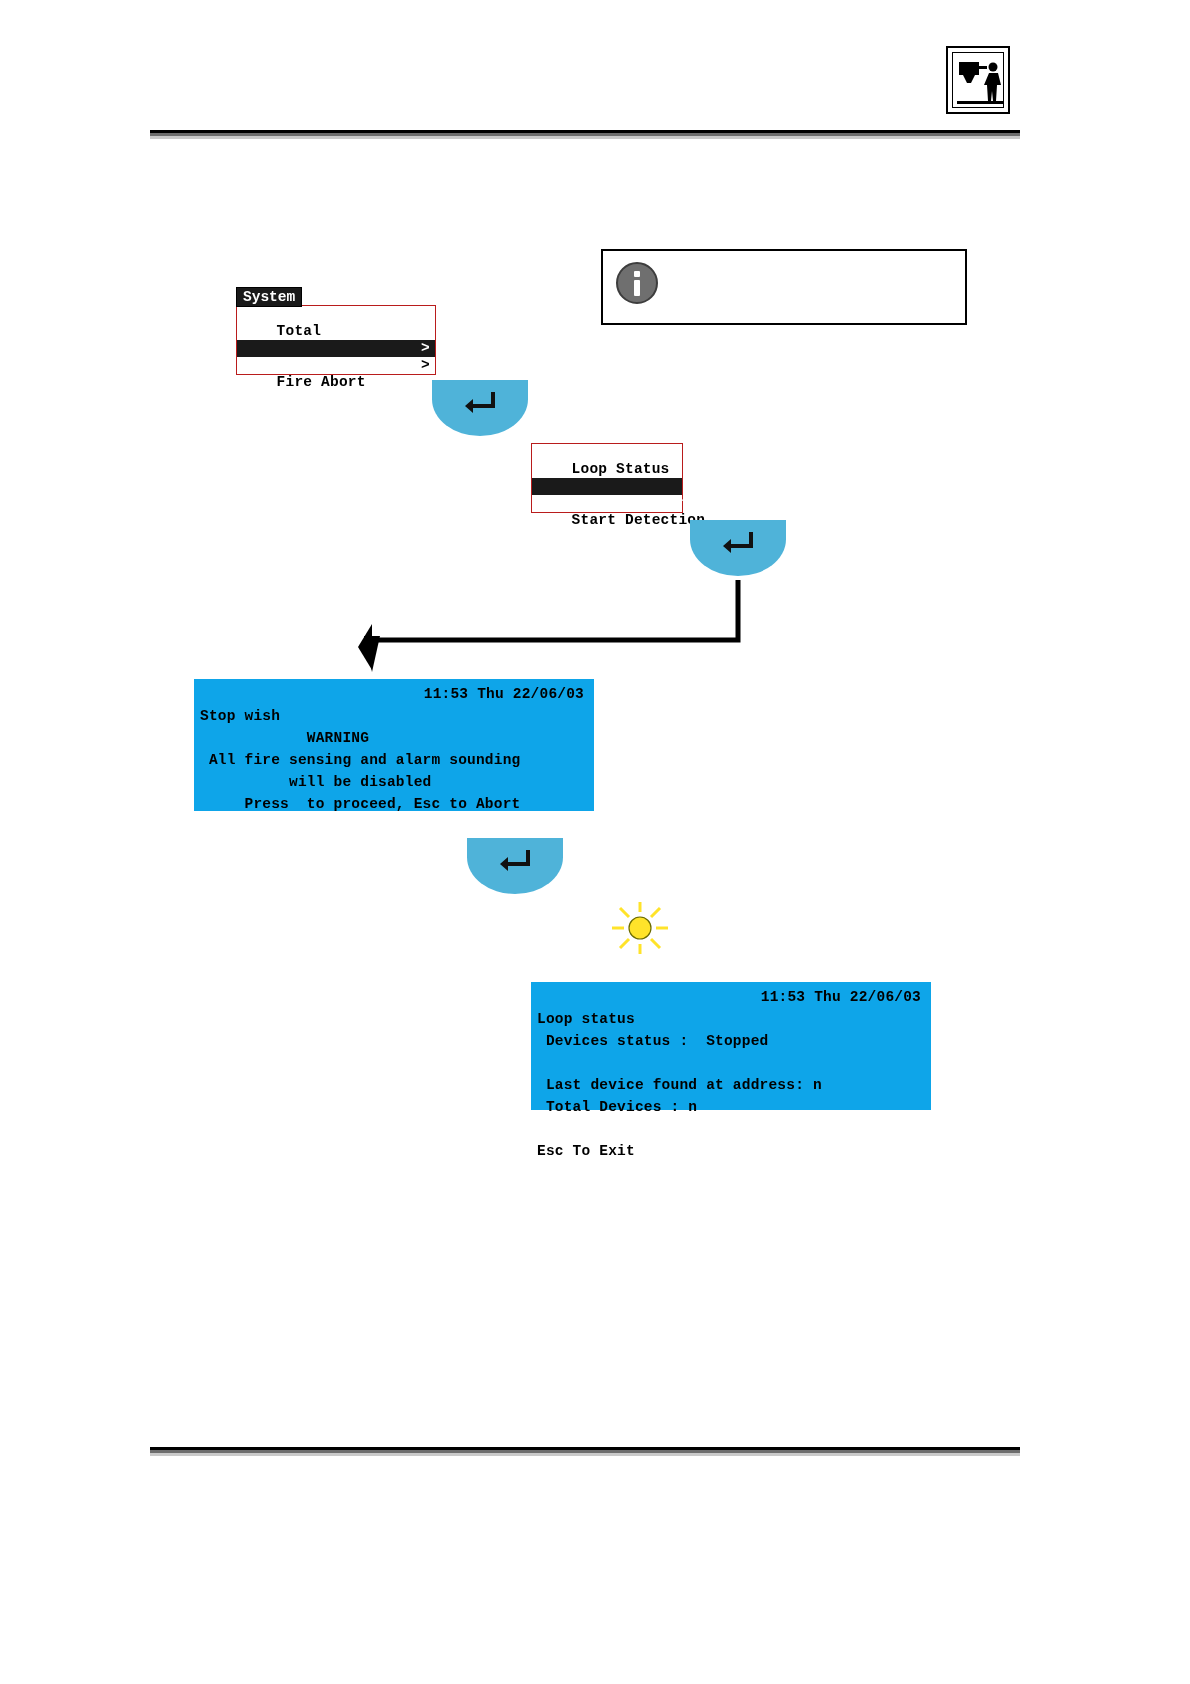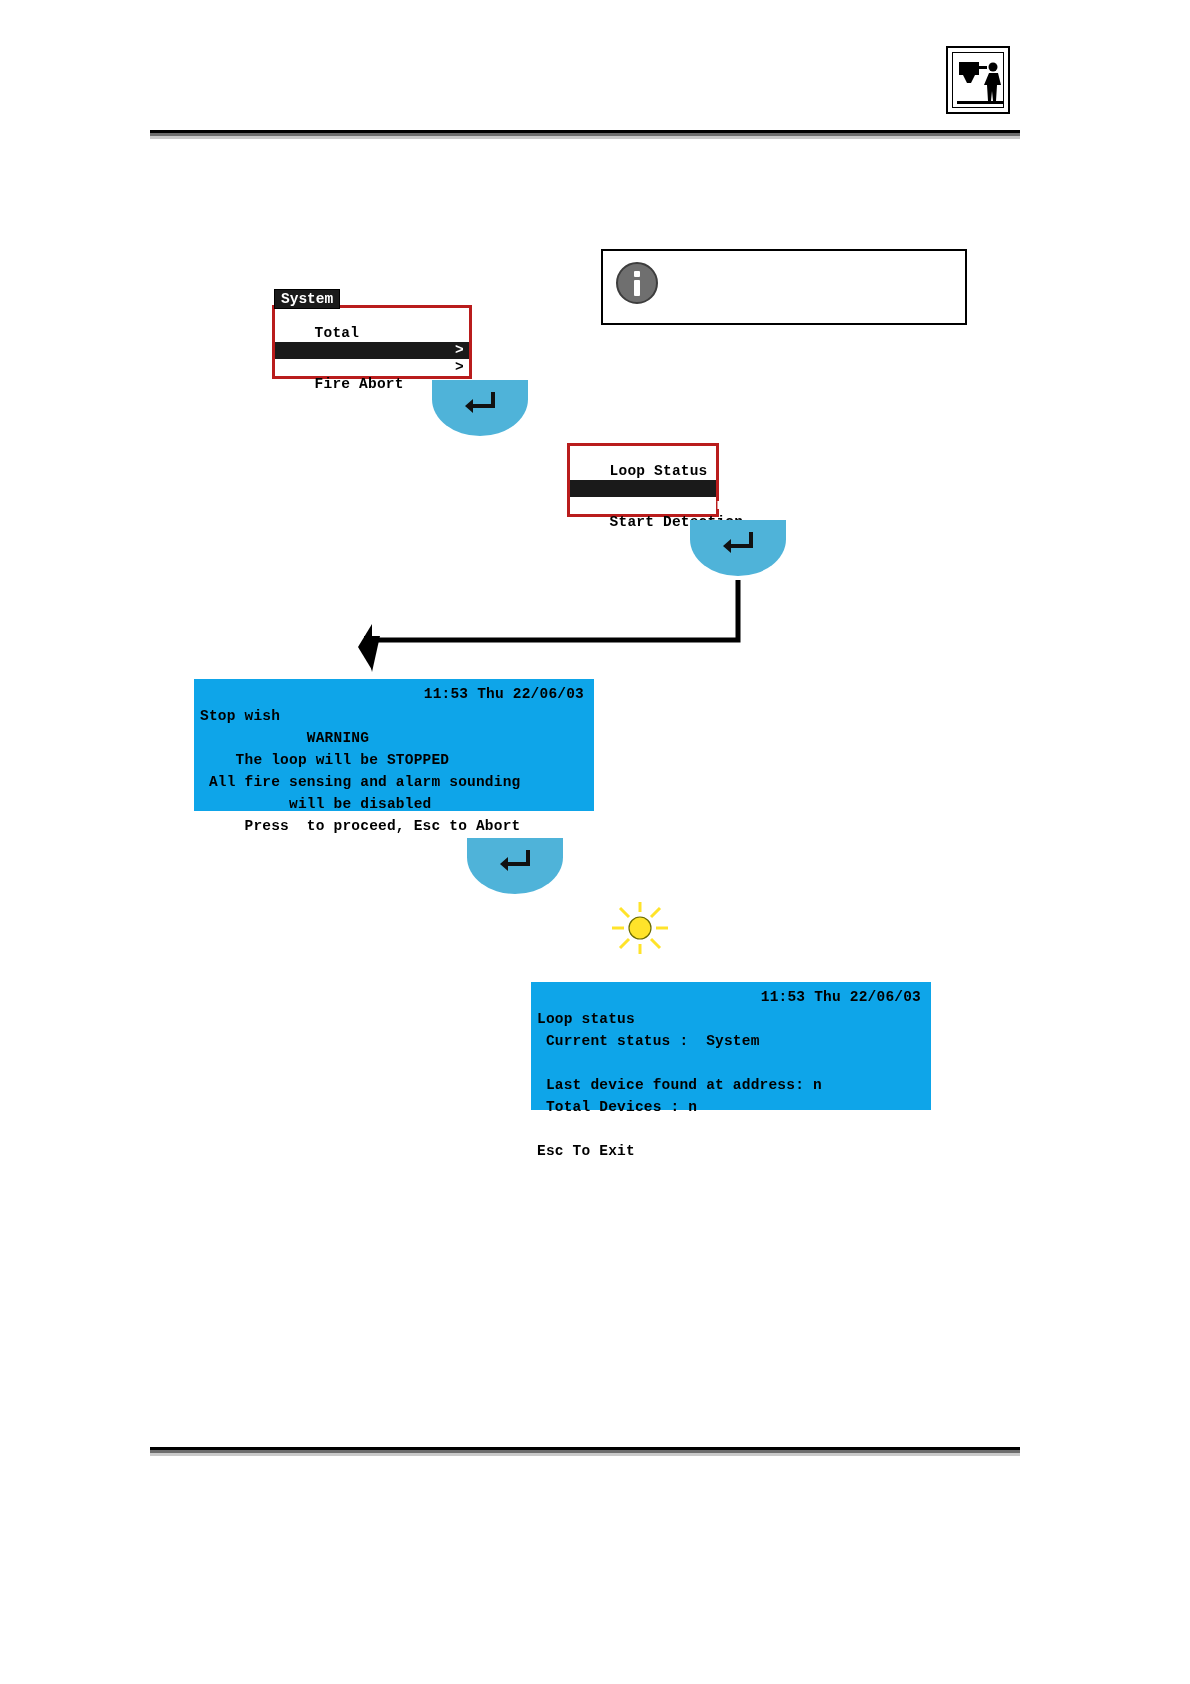--- a/index.html
+++ b/index.html
@@ -77,25 +77,24 @@
     font-size: 13px;
     line-height: 17px;
     color: #000;
     white-space: pre-line;
   }
 
   
   .menu {
     position: absolute;
     background: #ffffff;
-    border: 3px solid #b91c1c;
+    border: 1px solid #b91c1c;
     font-family: "Liberation Mono", monospace;
     font-size: 14.5px;
     box-sizing: border-box;
-    margin-left: 36px;
   }
   .menu .row {
     height: 17px;
     line-height: 17px;
     padding: 0 4px;
     white-space: pre;
     position: relative;
     font-weight: bold;
     letter-spacing: 0.2px;
   }
@@ -249,21 +248,20 @@
 <svg id="connector" width="420" height="100" viewBox="0 0 420 100">
   <path d="M398 0 L398 60 L32 60" fill="none" stroke="#000" stroke-width="5"></path>
   <path d="M32 44 L32 90 L18 67 Z" fill="#000" transform="translate(0,0)"></path>
   <path d="M24 56 L40 56 L32 92 Z" fill="#000"></path>
 </svg>
 
 <div class="lcd" id="stop-loop-screen">
   <div class="line" style="text-align:right;padding-right:4px;">11:53 Thu 22/06/03</div>
   <div class="line">Stop wish</div>
   <div class="line">            WARNING</div>
-  <div class="line">    The loop will be STOPPED</div>
   <div class="line"> All fire sensing and alarm sounding</div>
   <div class="line">          will be disabled</div>
   <div class="line">     Press  to proceed, Esc to Abort</div>
 </div>
 
 <div class="keyblob" id="key3">
   <svg width="34" height="30" viewBox="0 0 34 30">
     <path d="M28 4 v12 H10 l0 -5 L2 18 l8 7 v-5 h22 V4 z" fill="#111"></path>
   </svg>
 </div>
@@ -278,19 +276,19 @@
     <line x1="12" y1="10" x2="21" y2="19"></line>
     <line x1="43" y1="41" x2="52" y2="50"></line>
     <line x1="52" y1="10" x2="43" y2="19"></line>
     <line x1="21" y1="41" x2="12" y2="50"></line>
   </g>
 </svg>
 
 <div class="lcd" id="loop-status-screen">
   <div class="line" style="text-align:right;padding-right:4px;">11:53 Thu 22/06/03</div>
   <div class="line">Loop status</div>
-  <div class="line"> Current status :  System</div>
+  <div class="line"> Devices status :  Stopped</div>
   <div class="line"></div>
   <div class="line"> Last device found at address: n</div>
   <div class="line"> Total Devices : n</div>
   <div class="line"></div>
   <div class="line">Esc To Exit</div>
 </div>
 
 </body></html>

